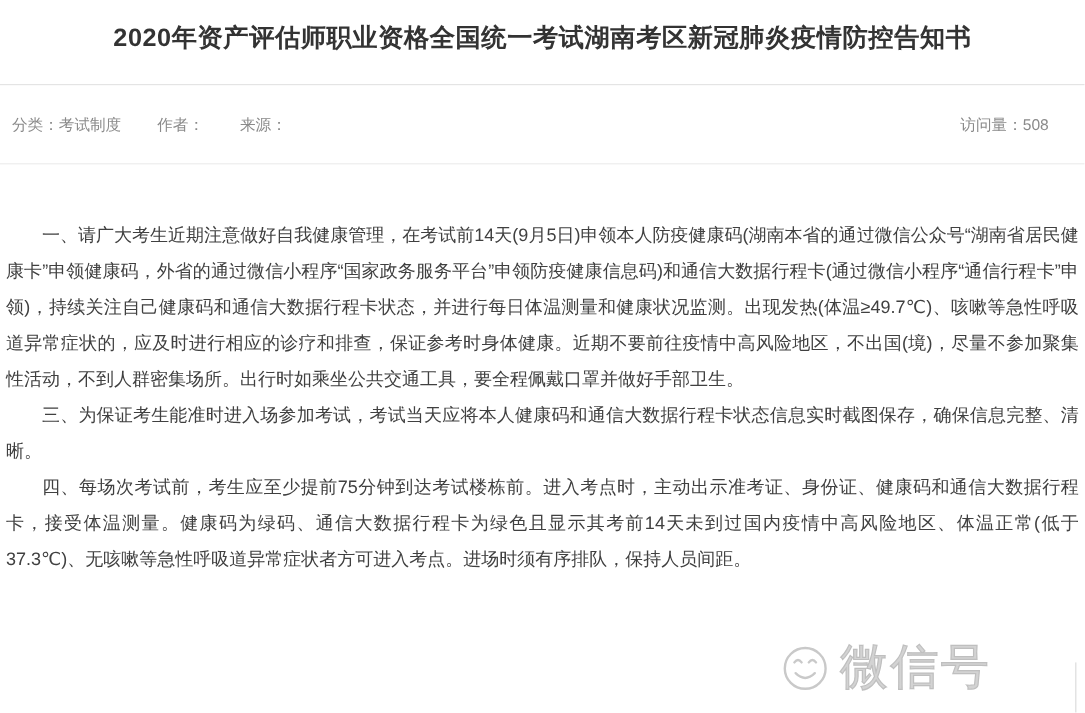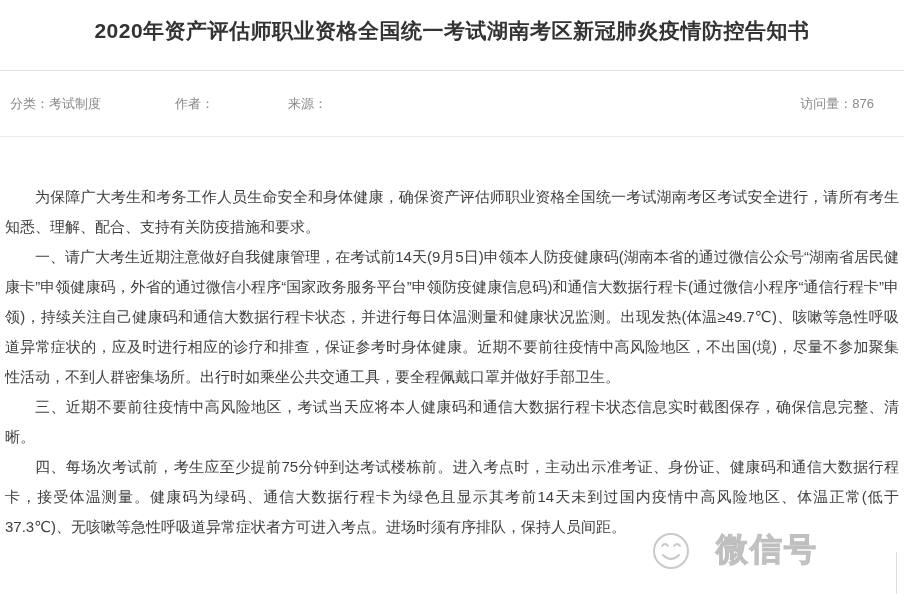--- a/index.html
+++ b/index.html
@@ -21,21 +21,20 @@
   .divider { border: none; border-top: 1px solid #e4e4e4; height: 0; width: 100%; }
 
   .meta-row {
     height: 66px;
     display: flex;
     align-items: center;
     padding: 0 30px 0 10px;
     font-size: 13px;
     color: #8a8a8a;
     border-bottom: 1px solid #ededed;
-    gap: 44px;
   }
   .meta-item { margin-right: 30px; white-space: nowrap; }
   .meta-visits { margin-left: auto; margin-right: 0; }
 
   .article-body {
     padding: 45px 5px 0 5px;
     font-size: 15px;
     line-height: 30px;
     color: #404040;
     text-align: justify;
@@ -45,27 +44,26 @@
   .watermark {
     position: absolute;
     left: 650px; top: 528px;
     display: flex;
     align-items: center;
     pointer-events: none;
     opacity: 0.85;
   }
   .watermark .face { width: 42px; height: 42px; margin-right: 8px; }
   .watermark-text {
-    font-size: 32px;
-    font-weight: bold;
+    font-size: 40px;
+    font-weight: normal;
     letter-spacing: 2px;
     color: rgba(185,185,185,0.75);
     -webkit-text-stroke: 1px #b5b5b5;
     white-space: nowrap;
-    margin-left: 16px;
   }
   .watermark-edge-line {
     position: absolute;
     left: 896px; top: 552px;
     width: 1px; height: 42px;
     background: #dddddd;
   }
 </style>
 </head>
 <body>
@@ -75,27 +73,26 @@
   <div class="header">
     <h1 class="page-title">2020年资产评估师职业资格全国统一考试湖南考区新冠肺炎疫情防控告知书</h1>
   </div>
 
   <hr class="divider">
 
   <div class="meta-row">
     <span class="meta-item">分类：考试制度</span>
     <span class="meta-item">作者：</span>
     <span class="meta-item">来源：</span>
-    <span class="meta-item meta-visits">访问量：876</span>
+    <span class="meta-item meta-visits">访问量：508</span>
   </div>
 
   <div class="article-body">
-    <p>为保障广大考生和考务工作人员生命安全和身体健康，确保资产评估师职业资格全国统一考试湖南考区考试安全进行，请所有考生知悉、理解、配合、支持有关防疫措施和要求。</p>
     <p>一、请广大考生近期注意做好自我健康管理，在考试前14天(9月5日)申领本人防疫健康码(湖南本省的通过微信公众号“湖南省居民健康卡”申领健康码，外省的通过微信小程序“国家政务服务平台”申领防疫健康信息码)和通信大数据行程卡(通过微信小程序“通信行程卡”申领)，持续关注自己健康码和通信大数据行程卡状态，并进行每日体温测量和健康状况监测。出现发热(体温≥49.7℃)、咳嗽等急性呼吸道异常症状的，应及时进行相应的诊疗和排查，保证参考时身体健康。近期不要前往疫情中高风险地区，不出国(境)，尽量不参加聚集性活动，不到人群密集场所。出行时如乘坐公共交通工具，要全程佩戴口罩并做好手部卫生。</p>
-    <p>三、近期不要前往疫情中高风险地区，考试当天应将本人健康码和通信大数据行程卡状态信息实时截图保存，确保信息完整、清晰。</p>
+    <p>三、为保证考生能准时进入场参加考试，考试当天应将本人健康码和通信大数据行程卡状态信息实时截图保存，确保信息完整、清晰。</p>
     <p>四、每场次考试前，考生应至少提前75分钟到达考试楼栋前。进入考点时，主动出示准考证、身份证、健康码和通信大数据行程卡，接受体温测量。健康码为绿码、通信大数据行程卡为绿色且显示其考前14天未到过国内疫情中高风险地区、体温正常(低于37.3℃)、无咳嗽等急性呼吸道异常症状者方可进入考点。进场时须有序排队，保持人员间距。</p>
   </div>
 
   <div class="watermark">
     <svg class="face" viewBox="0 0 42 42">
       <circle cx="21" cy="22" r="17" fill="none" stroke="#c0c0c0" stroke-width="2"></circle>
       <path d="M12 17 q3 -4 6 0" fill="none" stroke="#c0c0c0" stroke-width="2" stroke-linecap="round"></path>
       <path d="M24 17 q3 -4 6 0" fill="none" stroke="#c0c0c0" stroke-width="2" stroke-linecap="round"></path>
       <path d="M13 26 q8 8 16 0" fill="none" stroke="#c0c0c0" stroke-width="2" stroke-linecap="round"></path>
     </svg>

